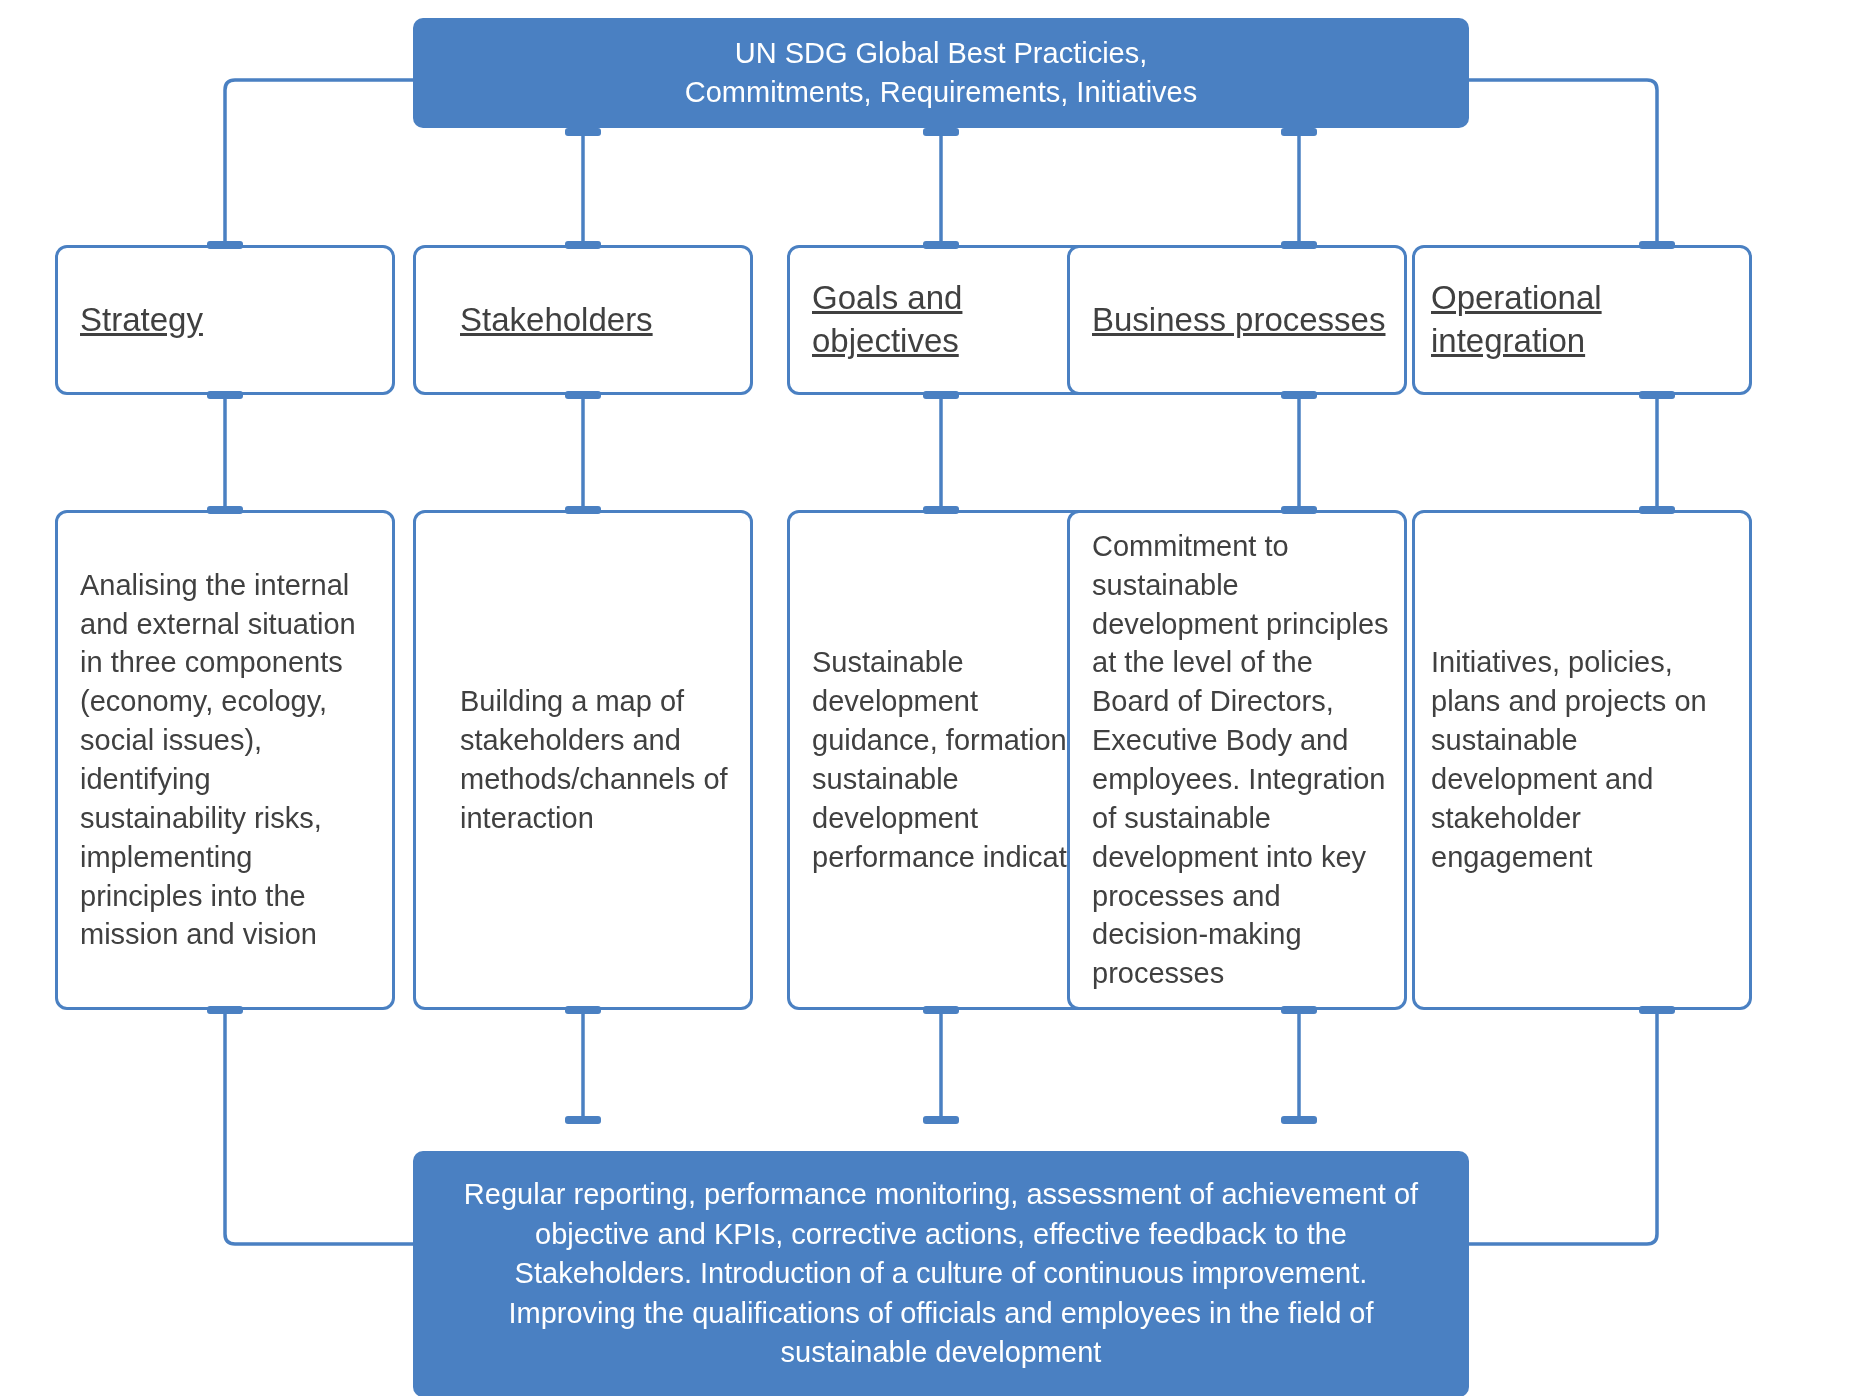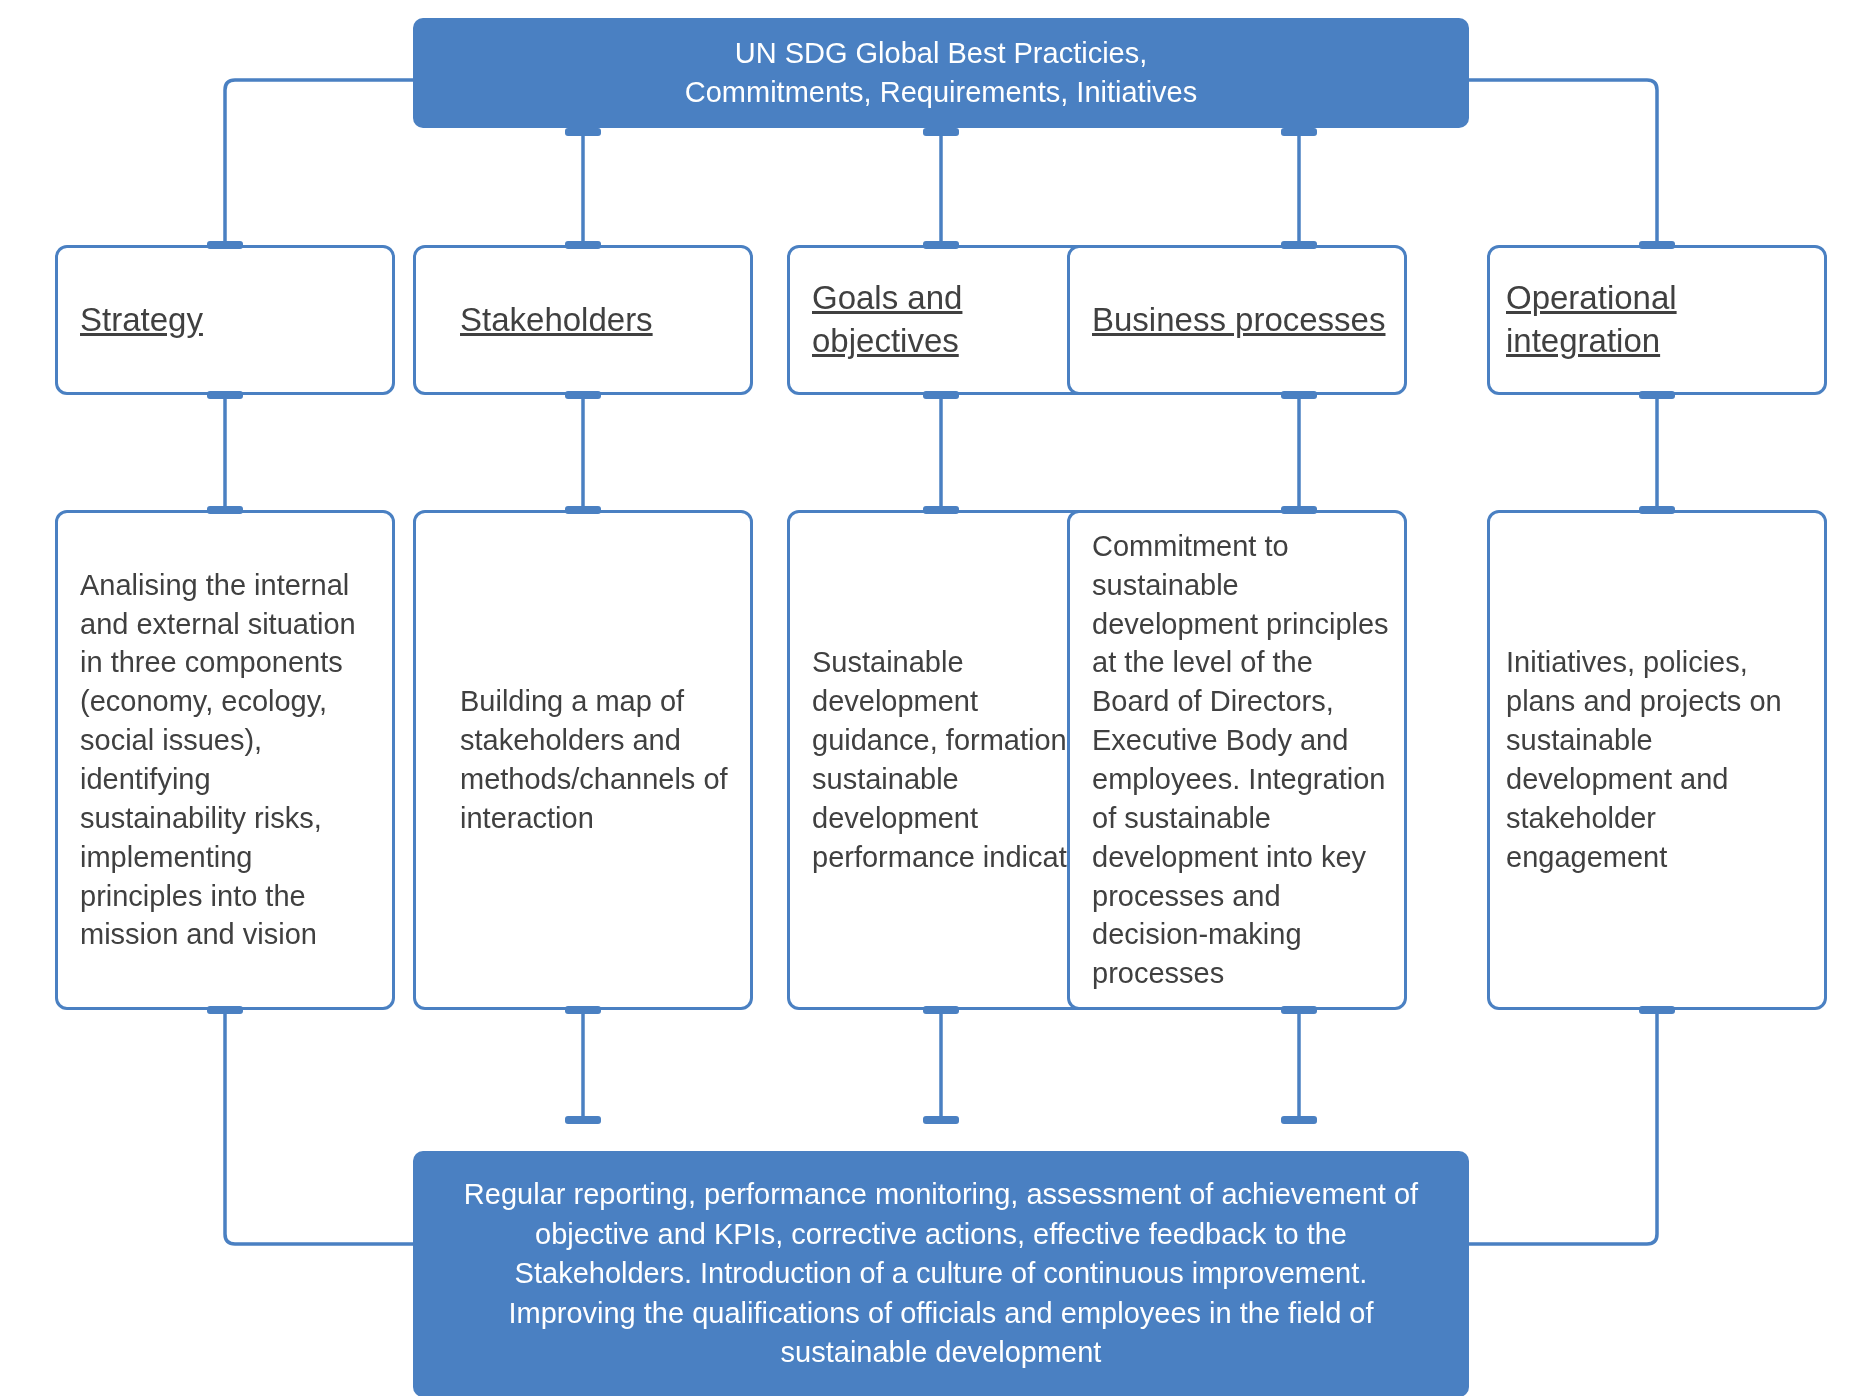--- a/index.html
+++ b/index.html
@@ -84,21 +84,21 @@
     width: 340px; height: 500px;
     font-size: 29px;
     line-height: 1.34;
     padding-left: 22px;
     padding-right: 14px;
   }
   .c1 { left: 55px; }
   .c2 { left: 413px; padding-left: 44px; }
   .c3 { left: 771px; margin-left: 16px; }
   .c4 { left: 1067px; }
-  .c5 { left: 1487px; padding-left: 16px; }
+  .c5 { left: 1412px; padding-left: 16px; }
 </style>
 </head>
 <body>
 
 <div class="canvas">
 
   <svg class="connectors" viewBox="0 0 1866 1396" xmlns="http://www.w3.org/2000/svg">
     <defs>
       <rect id="cap" width="36" height="8" rx="3"></rect>
     </defs>

